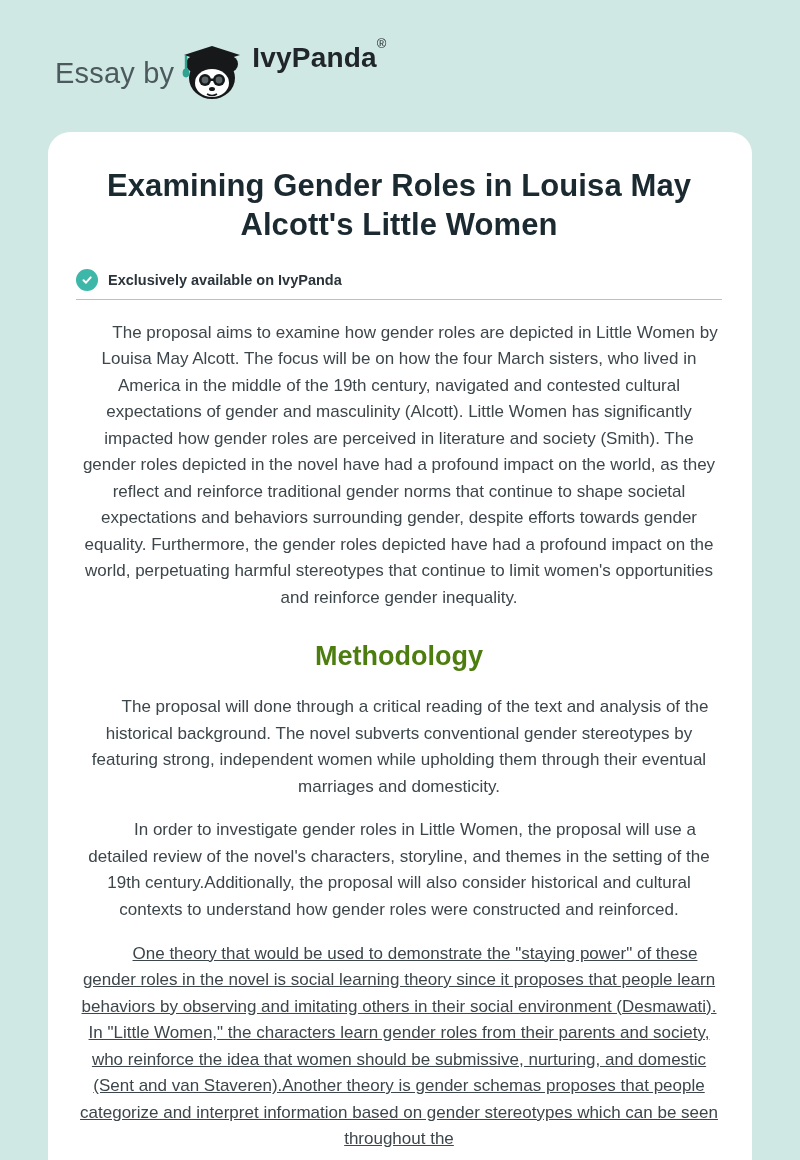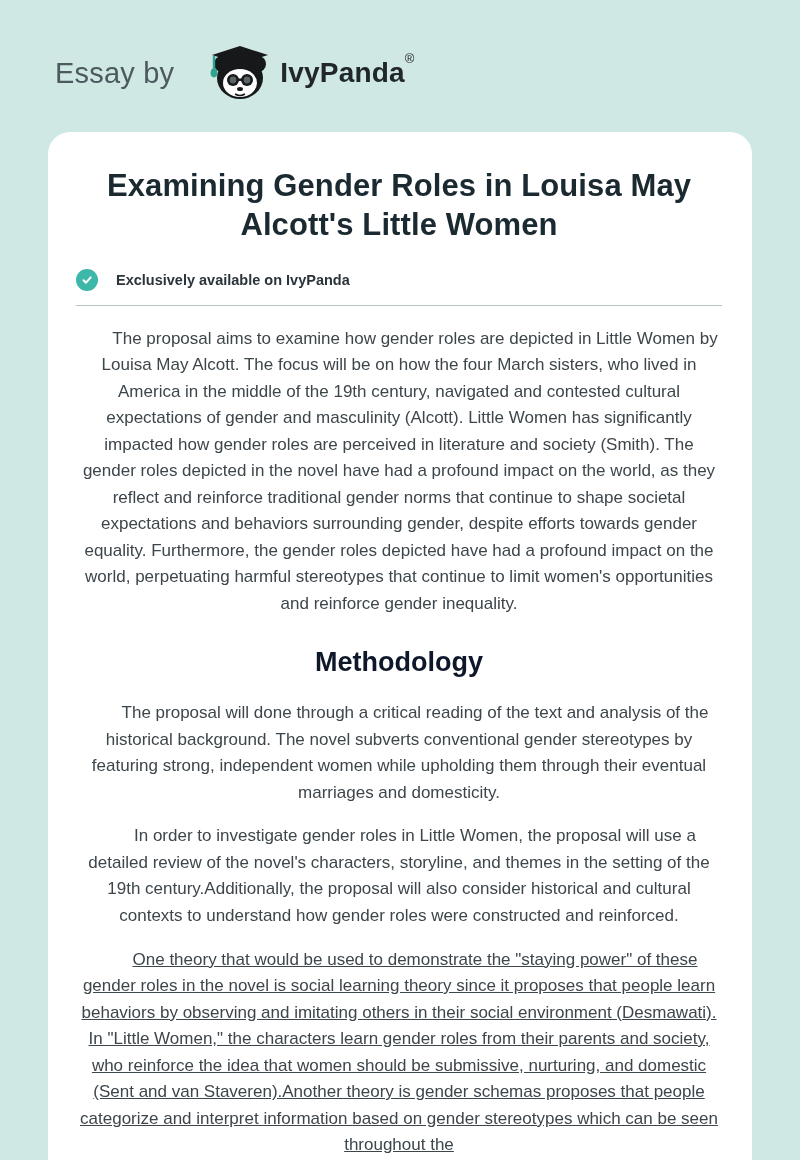--- a/index.html
+++ b/index.html
@@ -8,32 +8,32 @@
     height: 1160px;
     overflow: hidden;
     font-family: "Liberation Sans", "DejaVu Sans", sans-serif;
   }
   body { background: #cfe8e3; }
 
   
   .site-header {
     display: flex;
     align-items: center;
-    gap: 30px;
+    gap: 2px;
     padding: 42px 0 28px 55px;
   }
   .essay-by {
     font-size: 29px;
     color: #4c5a60;
     font-weight: 400;
     letter-spacing: 0.2px;
   }
   .brand {
     display: flex;
-    align-items: center;
+    align-items: flex-start;
     gap: 10px;
     cursor: pointer;
   }
   .brand-name {
     font-size: 28px;
     font-weight: 700;
     color: #20262b;
     letter-spacing: 0.2px;
   }
   .brand-name sup {
@@ -58,22 +58,22 @@
     line-height: 1.27;
     font-weight: 700;
     color: #1b2930;
     margin-bottom: 24px;
     letter-spacing: 0.1px;
   }
 
   .badge-row {
     display: flex;
     align-items: center;
-    gap: 18px;
-    margin-bottom: 14px;
+    gap: 10px;
+    margin-bottom: 8px;
   }
   .check-circle {
     width: 22px;
     height: 22px;
     border-radius: 50%;
     background: #3db8a8;
     display: inline-flex;
     align-items: center;
     justify-content: center;
     flex: 0 0 auto;
@@ -96,21 +96,21 @@
     line-height: 1.56;
     color: #3d464b;
     text-indent: 32px;
     margin-bottom: 17px;
   }
   .body-text p:last-child { margin-bottom: 0; text-decoration: underline; }
 
   .section-heading {
     font-size: 27px;
     font-weight: 700;
-    color: #0f172a;
+    color: #4d7c0f;
     margin: 30px 0 22px 0;
   }
 </style>
 </head>
 <body>
 
 <header class="site-header">
   <span class="essay-by">Essay by</span>
   <div class="brand">
     <span>

